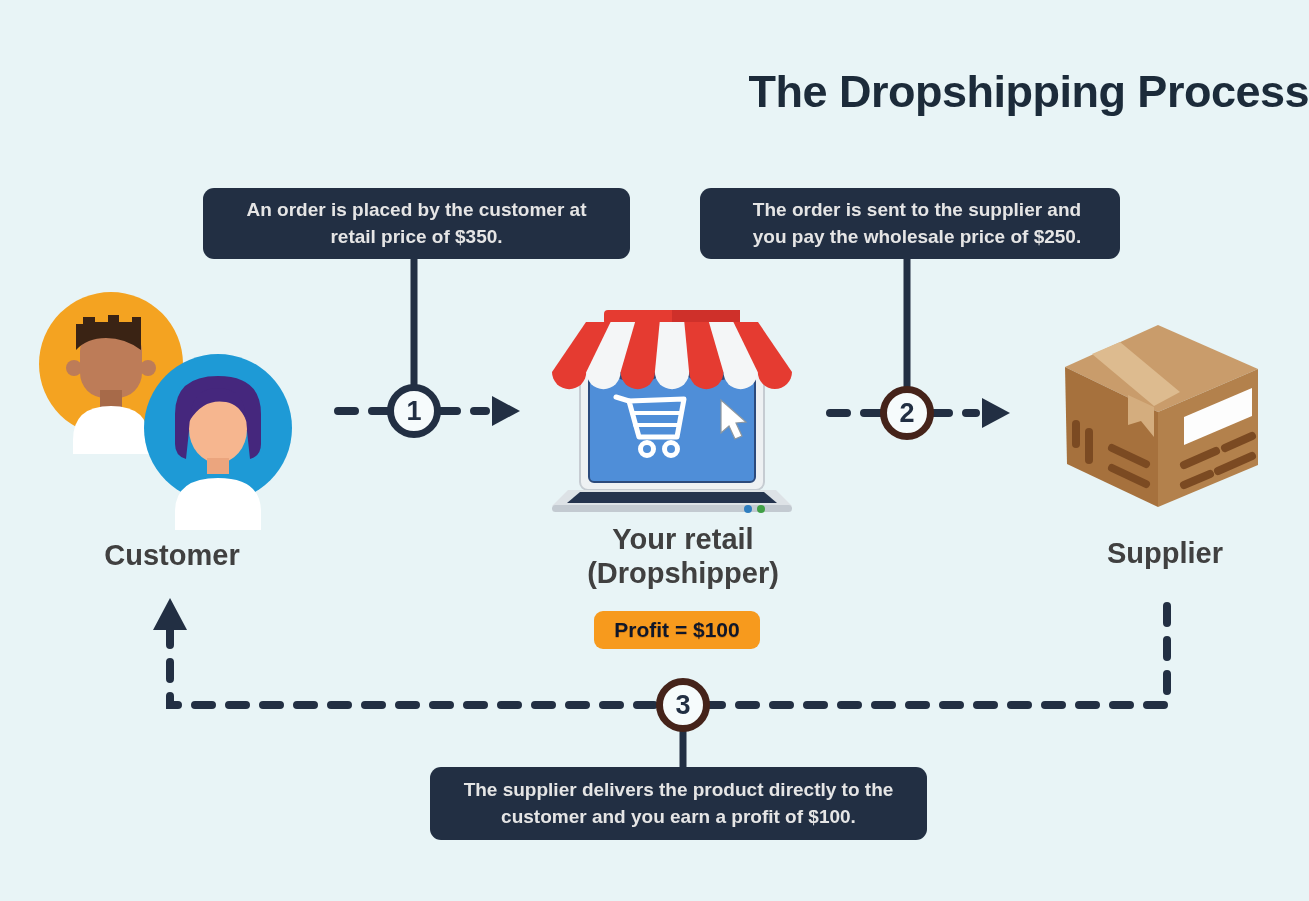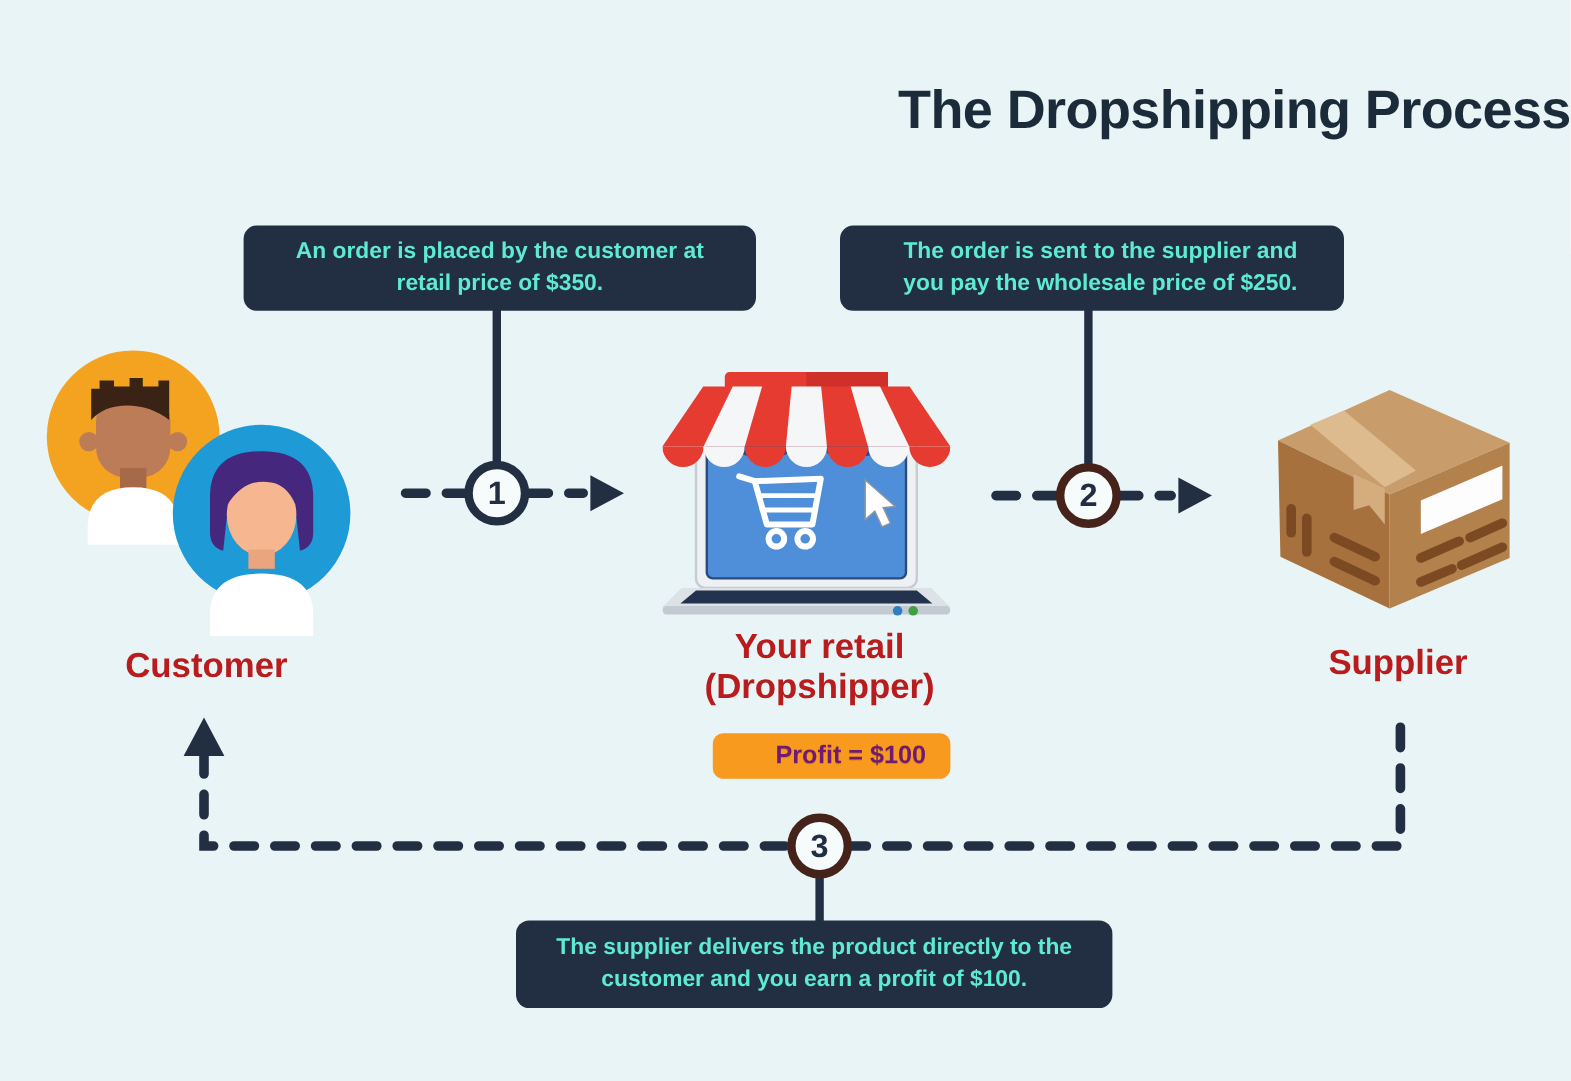--- a/index.html
+++ b/index.html
@@ -8,52 +8,51 @@
     position:relative; width:1309px; height:901px;
     background:#e8f4f6; overflow:hidden;
   }
   .title{
     position:absolute; left:0; top:66px; width:1309px;
     text-align:right; font-size:45px; font-weight:800;
     color:#1c2b3a; letter-spacing:-0.5px; margin:0;
   }
   .callout{
     position:absolute; background:#222f43; border-radius:11px;
-    color:#5eead4; font-weight:700; font-size:19px; line-height:1.37;
+    color:#e5e5e5; font-weight:700; font-size:19px; line-height:1.37;
     display:flex; align-items:center; justify-content:center;
     text-align:center; padding:0 26px; box-sizing:border-box;
   }
   .callout-1{ left:203px; top:188px; width:427px; height:71px; }
   .callout-2{ left:700px; top:188px; width:420px; height:71px;padding-left:40px; }
   .callout-3{ left:430px; top:767px; width:497px; height:73px; }
   .connectors{ position:absolute; left:0; top:0; }
   .stepcircle{
     position:absolute; width:40px; height:40px; border-radius:50%;
     background:#f6fbfc; border:7px solid #222f43;
     display:flex; align-items:center; justify-content:center;
     font-size:27px; font-weight:800; color:#222f43;
   }
   .stepcircle.maroon{ border-color:#45231a; }
   .c1{ left:387px; top:384px; }
   .c2{ left:880px; top:386px; }
   .c3{ left:656px; top:678px; }
   .entity-label{
-    position:absolute; text-align:center; color:#b91c1c;
+    position:absolute; text-align:center; color:#404040;
     font-size:29px; font-weight:800; line-height:1.18;
   }
   .label-customer{ left:52px;  top:538px; width:240px; }
   .label-store{    left:523px; top:522px; width:320px; }
   .label-supplier{ left:1045px;top:536px; width:240px; }
   .profit-badge{
     position:absolute; left:594px; top:611px; width:166px; height:38px;
-    background:#f79a1d; border-radius:9px; color:#701a75;
+    background:#f79a1d; border-radius:9px; color:#0f172a;
     font-size:21px; font-weight:800;
     display:flex; align-items:center; justify-content:center;
     text-shadow:0 1px 0 #d97f12;
-    padding-left:32px;
   }
   .icon{ position:absolute; }
   .icon-customer{ left:30px;  top:288px; }
   .icon-store{    left:552px; top:300px; }
   .icon-supplier{ left:1062px;top:322px; }
 </style>
 </head>
 <body>
 
 <div class="canvas">

